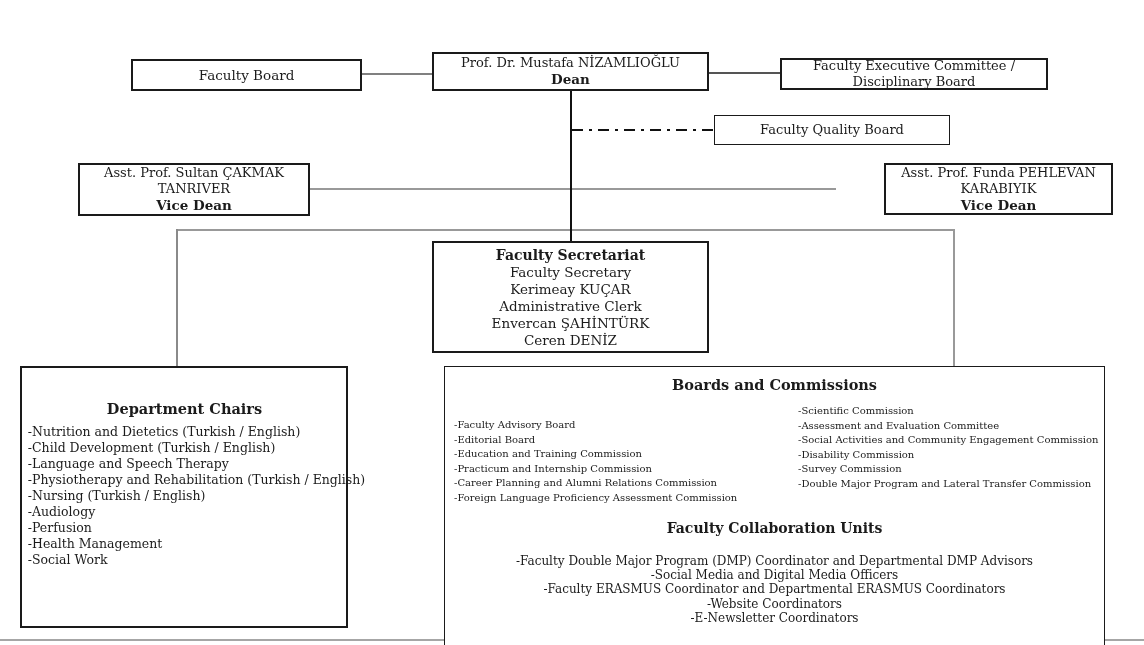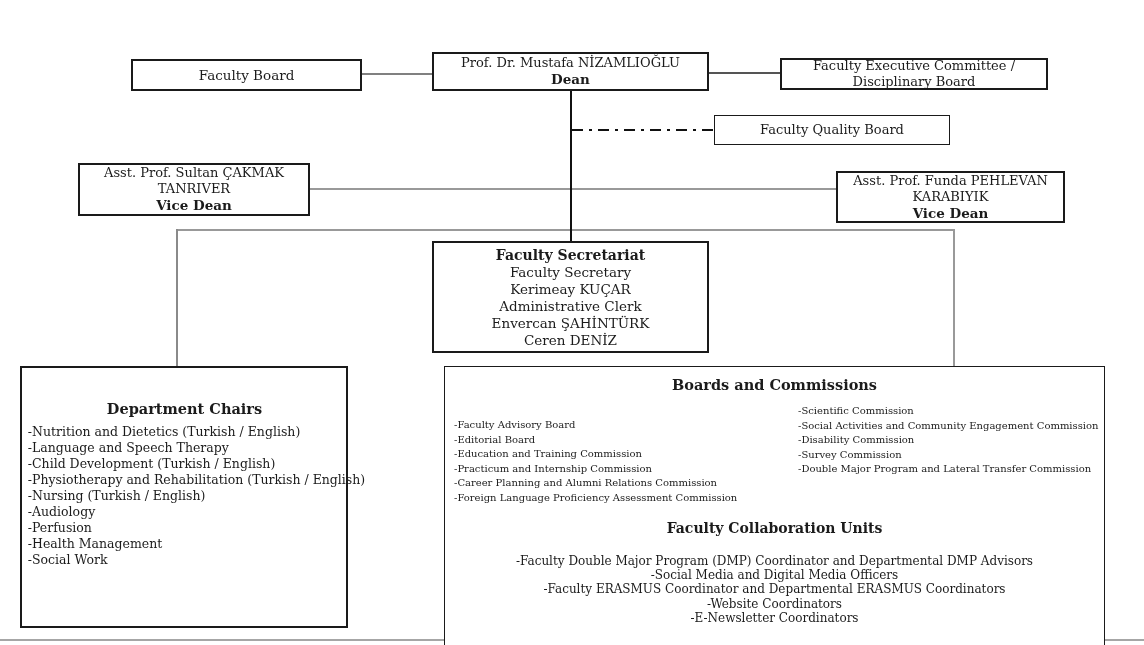--- a/index.html
+++ b/index.html
@@ -109,21 +109,21 @@
   </div>
 
   <div class="node" style="left:78px; top:163px; width:232px; height:53px;">
     <div>
         <div class="nline">Asst. Prof. Sultan ÇAKMAK</div>
         <div class="nline">TANRIVER</div>
       </div>
     <div class="ntitle">Vice Dean</div>
   </div>
 
-  <div class="node" style="left:836px; top:163px; width:229px; height:52px;margin-top:8px;">
+  <div class="node" style="left:884px; top:163px; width:229px; height:52px;">
     <div>
         <div class="nline">Asst. Prof. Funda PEHLEVAN</div>
         <div class="nline">KARABIYIK</div>
       </div>
     <div class="ntitle">Vice Dean</div>
   </div>
 
   <div class="node sec-box" style="left:432px; top:241px; width:277px; height:112px;">
     <div class="ntitle">Faculty Secretariat</div>
     <div>
@@ -132,22 +132,22 @@
         <div class="nline">Administrative Clerk</div>
         <div class="nline">Envercan ŞAHİNTÜRK</div>
         <div class="nline">Ceren DENİZ</div>
       </div>
   </div>
 
   <div class="node dept-box" style="left:20px; top:366px; width:328px; height:262px;">
     <div class="dept-title">Department Chairs</div>
     <div>
         <div class="list-line">-Nutrition and Dietetics (Turkish / English)</div>
+        <div class="list-line">-Child Development (Turkish / English)</div>
         <div class="list-line">-Language and Speech Therapy</div>
-        <div class="list-line">-Child Development (Turkish / English)</div>
         <div class="list-line">-Physiotherapy and Rehabilitation (Turkish / English)</div>
         <div class="list-line">-Nursing (Turkish / English)</div>
         <div class="list-line">-Audiology</div>
         <div class="list-line">-Perfusion</div>
         <div class="list-line">-Health Management</div>
         <div class="list-line">-Social Work</div>
       </div>
   </div>
 
   <div class="node boards-box thin" style="left:444px; top:366px; width:661px; height:328px;">
@@ -155,20 +155,21 @@
     <div class="col col-left">
         <div class="col-line">-Faculty Advisory Board</div>
         <div class="col-line">-Editorial Board</div>
         <div class="col-line">-Education and Training Commission</div>
         <div class="col-line">-Practicum and Internship Commission</div>
         <div class="col-line">-Career Planning and Alumni Relations Commission</div>
         <div class="col-line">-Foreign Language Proficiency Assessment Commission</div>
       </div>
     <div class="col col-right">
         <div class="col-line">-Scientific Commission</div>
+        <div class="col-line">-Assessment and Evaluation Committee</div>
         <div class="col-line">-Social Activities and Community Engagement Commission</div>
         <div class="col-line">-Disability Commission</div>
         <div class="col-line">-Survey Commission</div>
         <div class="col-line">-Double Major Program and Lateral Transfer Commission</div>
       </div>
     <div class="collab-title">Faculty Collaboration Units</div>
     <div class="collab-list">
         <div class="collab-line">-Faculty Double Major Program (DMP) Coordinator and Departmental DMP Advisors</div>
         <div class="collab-line">-Social Media and Digital Media Officers</div>
         <div class="collab-line">-Faculty ERASMUS Coordinator and Departmental ERASMUS Coordinators</div>

